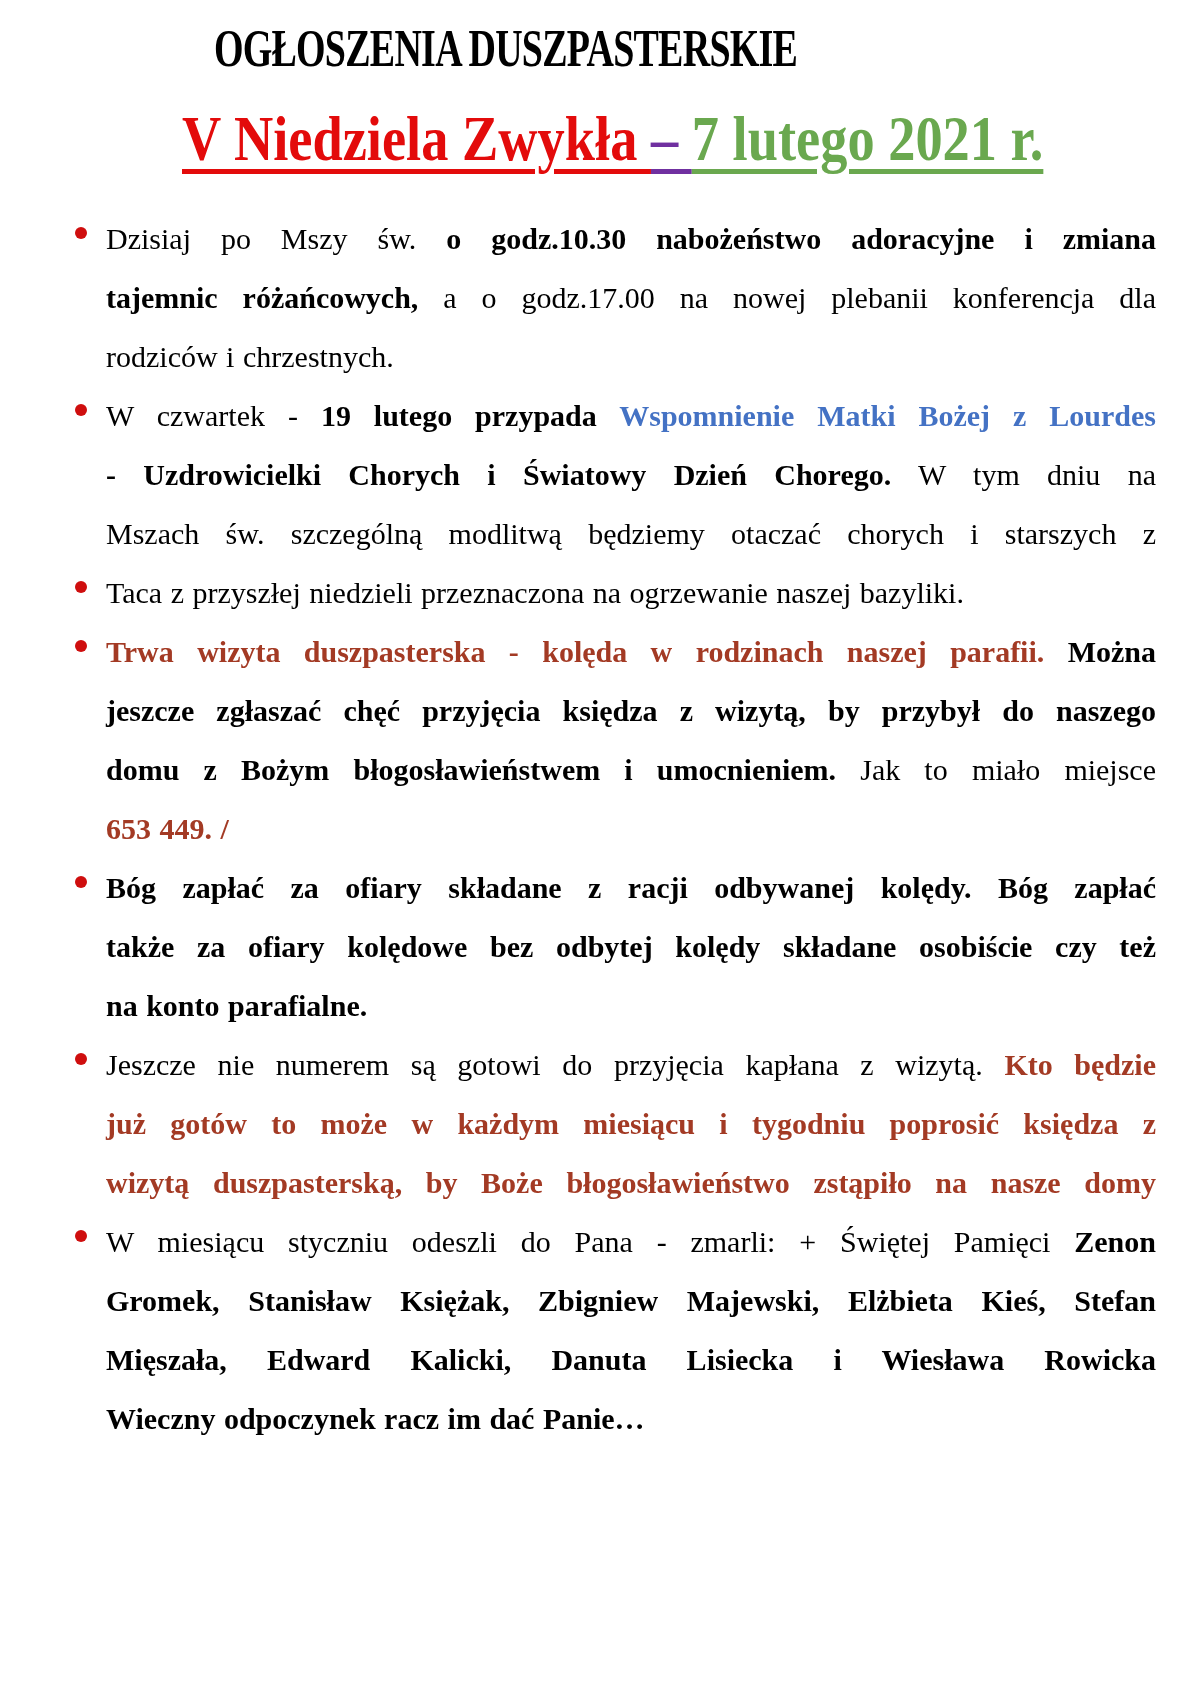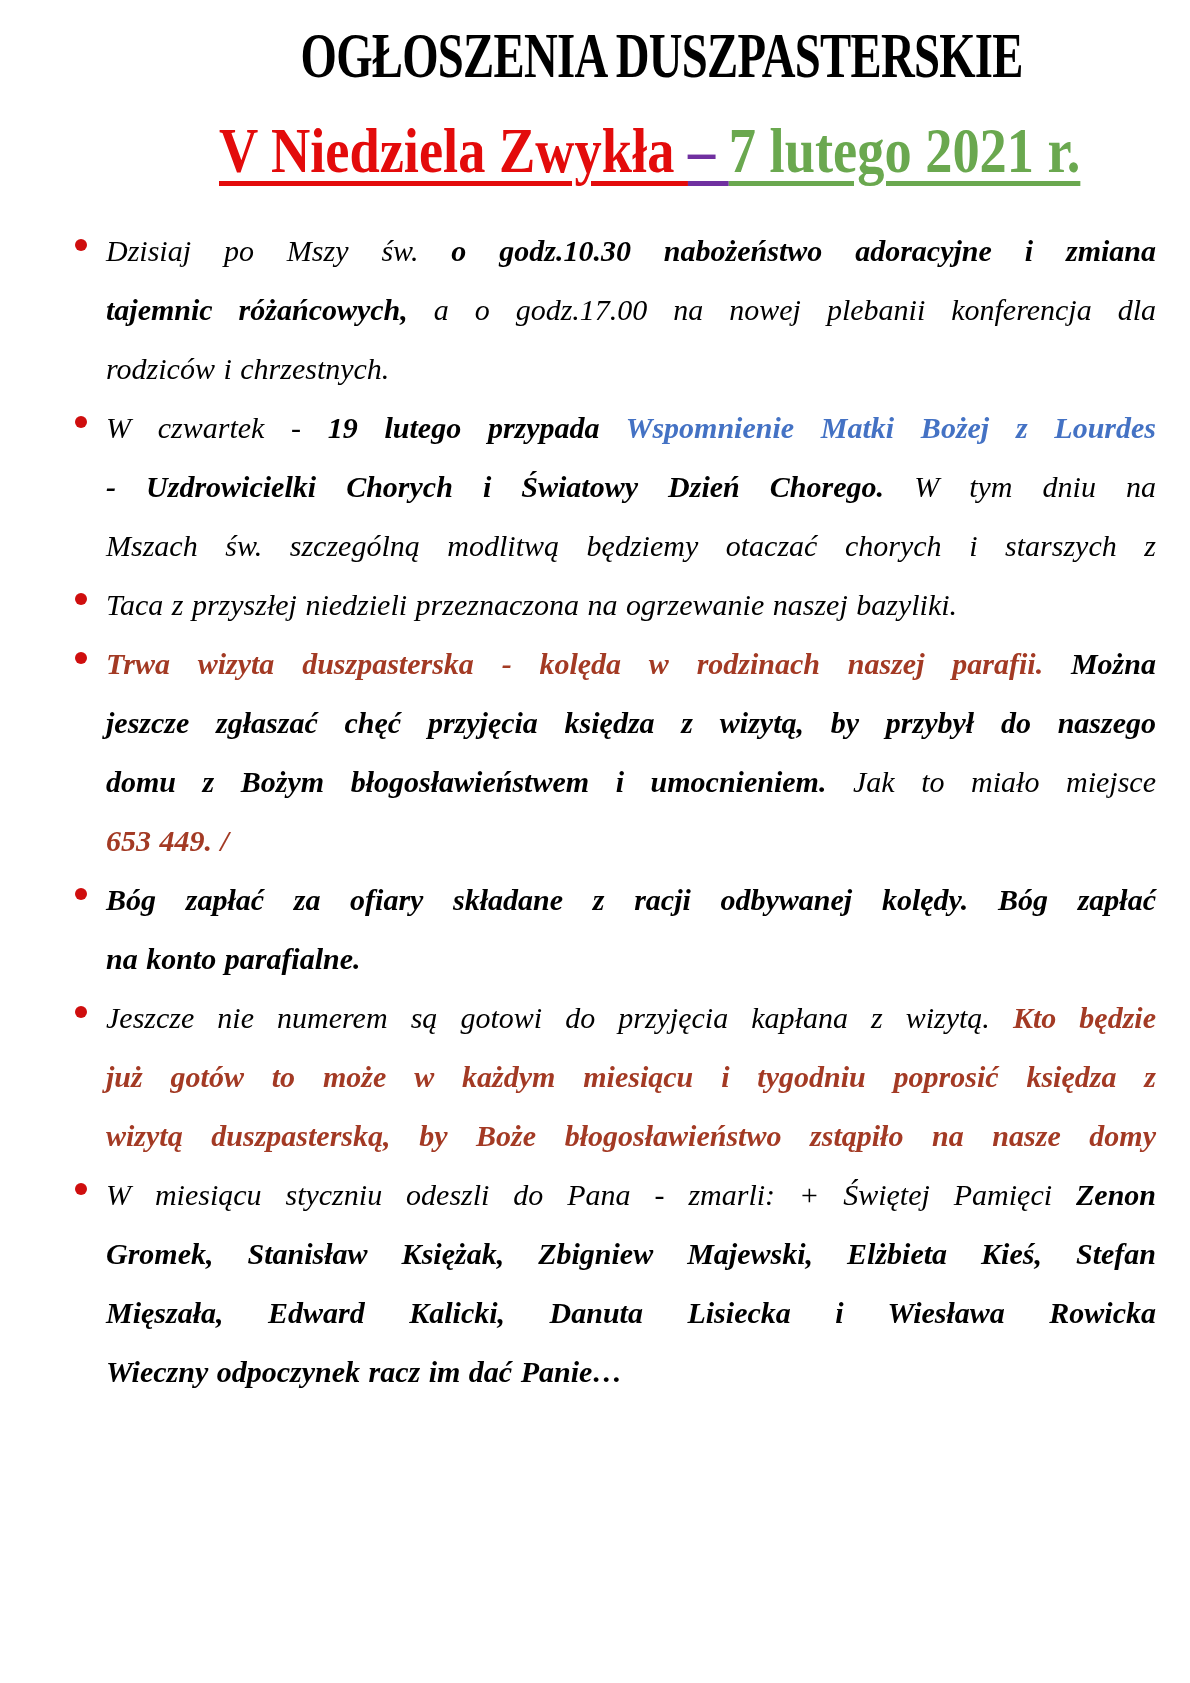--- a/index.html
+++ b/index.html
@@ -15,40 +15,40 @@
     box-sizing: border-box;
     padding: 22px 34px 30px 106px;
     background: #ffffff;
     font-family: "Liberation Serif", "DejaVu Serif", serif;
     color: var(--body-text, #000);
     overflow: hidden;
   }
   
   h1.doc-title {
     margin: 0;
-    font-size: 64px;
+    font-size: 52px;
     line-height: 1.05;
     font-weight: 700;
-    text-align: right;
+    text-align: left;
     color: var(--title, #000);
     white-space: nowrap;
   }
   h1.doc-title .squeeze {
     display: inline-block;
     transform: scaleX(0.73);
     transform-origin: 50% 50%;
     letter-spacing: -1px;
   }
   
   h2.doc-subtitle {
     margin: 30px 0 0 0;
     font-size: 64px;
     line-height: 1;
     font-weight: 700;
-    text-align: right;
+    text-align: left;
     white-space: nowrap;
   }
   h2.doc-subtitle .squeeze {
     display: inline-block;
     transform: scaleX(0.85);
     transform-origin: 50% 50%;
   }
   h2.doc-subtitle span.seg {
     text-decoration-line: underline;
     text-decoration-thickness: 5px;
@@ -80,21 +80,21 @@
   .ln {
     font-size: 30px;
     line-height: 59px;
     text-align: justify;
     text-align-last: justify;
     word-spacing: 1px;
   }
   .ln.last {
     text-align-last: left;
   }
-  .run      { font-weight: 400; color: var(--body-text, #000); font-style: italic; }
+  .run      { font-weight: 400; color: var(--body-text, #000); }
   .run.r    { font-weight: 400; }
   .run.b    { font-weight: 700; }
   .run.blue { font-weight: 700; color: var(--accent-blue, #4472c4); }
   .run.dr   { font-weight: 700; color: var(--accent-dark-red, #a33a24); }
 </style>
 </head>
 <body>
 
 <div class="page">
   <h1 class="doc-title"><span class="squeeze">OGŁOSZENIA DUSZPASTERSKIE</span></h1>
@@ -121,20 +121,21 @@
       <li class="item">
         <span class="bullet"></span>
         <div class="ln"><span class="run dr">Trwa wizyta duszpasterska - kolęda w rodzinach naszej parafii.</span><span class="run b"> Można</span></div>
         <div class="ln"><span class="run b">jeszcze zgłaszać chęć przyjęcia księdza z wizytą, by przybył do naszego</span></div>
         <div class="ln"><span class="run b">domu z Bożym błogosławieństwem i umocnieniem.</span><span class="run r"> Jak to miało miejsce</span></div>
         <div class="ln last"><span class="run dr">653 449. /</span></div>
       </li>
       <li class="item">
         <span class="bullet"></span>
         <div class="ln"><span class="run b">Bóg zapłać za ofiary składane z racji odbywanej kolędy. Bóg zapłać</span></div>
+        <div class="ln"><span class="run b">także za ofiary kolędowe bez odbytej kolędy składane osobiście czy też</span></div>
         <div class="ln last"><span class="run b">na konto parafialne.</span></div>
       </li>
       <li class="item">
         <span class="bullet"></span>
         <div class="ln"><span class="run r">Jeszcze nie numerem są gotowi do przyjęcia kapłana z wizytą. </span><span class="run dr">Kto będzie</span></div>
         <div class="ln"><span class="run dr">już gotów to może w każdym miesiącu i tygodniu poprosić księdza z</span></div>
         <div class="ln"><span class="run dr">wizytą duszpasterską, by Boże błogosławieństwo zstąpiło na nasze domy</span></div>
       </li>
       <li class="item">
         <span class="bullet"></span>

